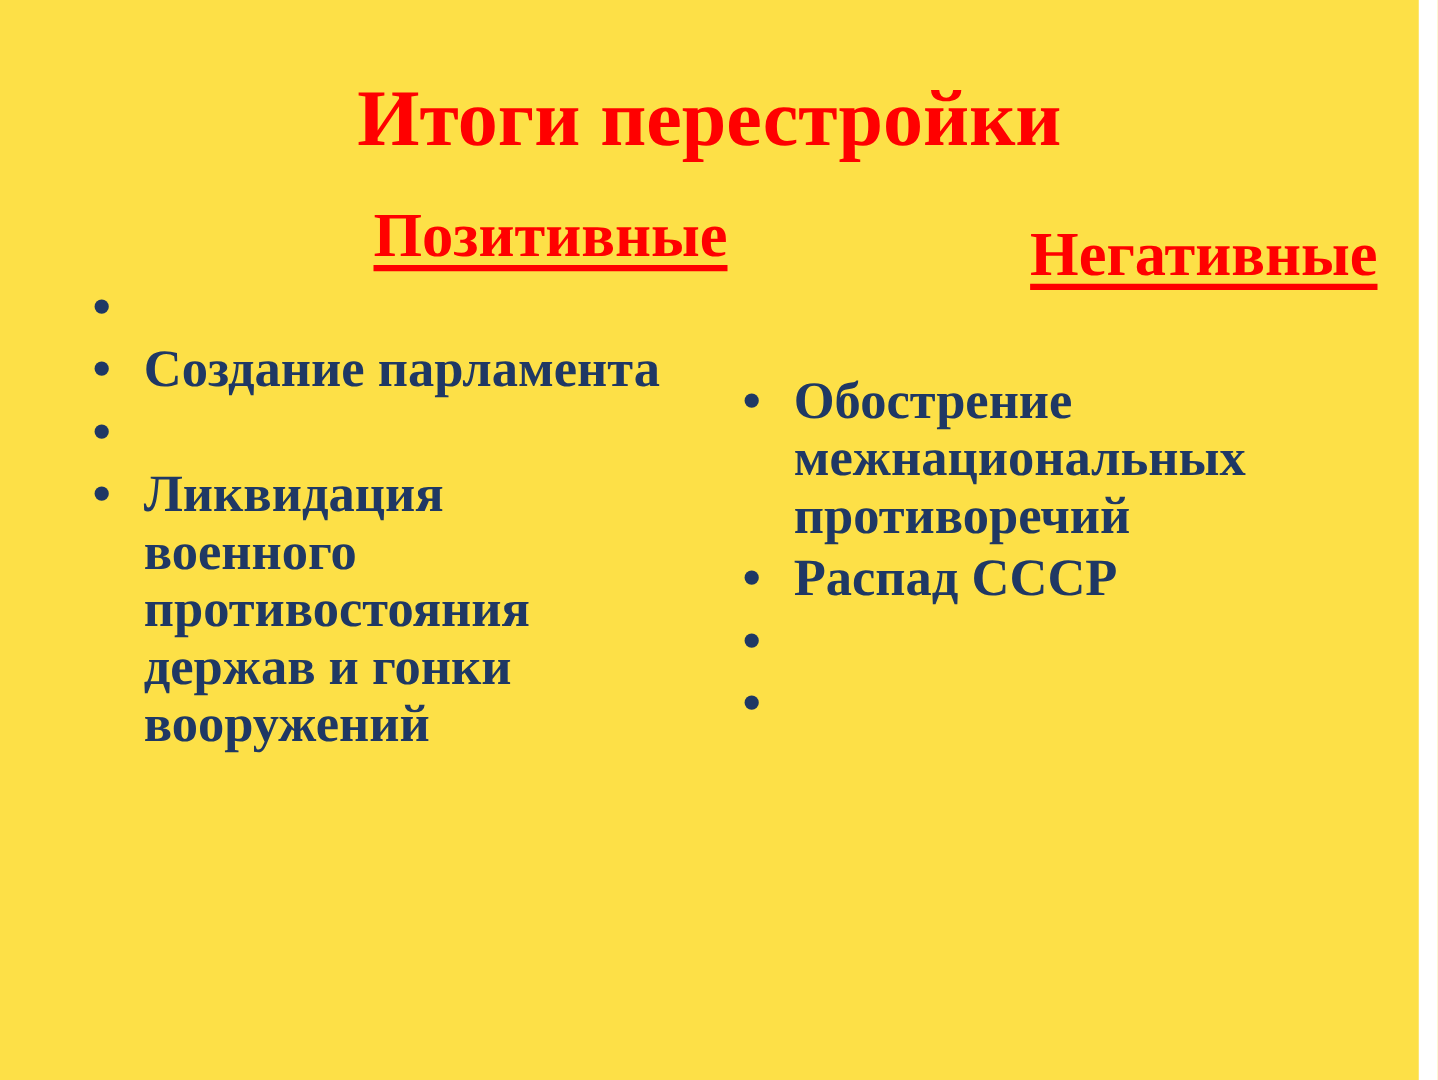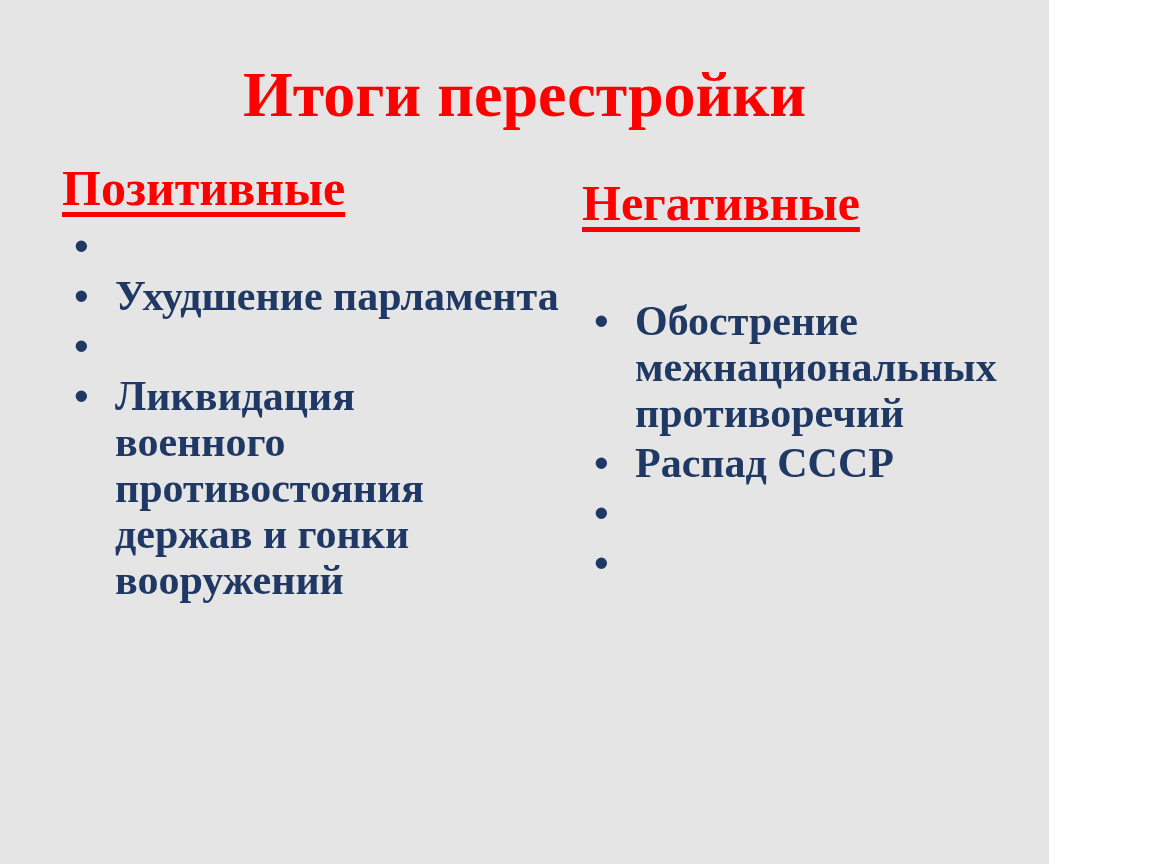--- a/index.html
+++ b/index.html
@@ -2,23 +2,23 @@
 <html lang="ru"><head>
 <meta charset="utf-8">
 <style>
   html, body {
     margin: 0;
     padding: 0;
     background: #ffffff;
   }
   .slide {
     position: relative;
-    width: 1049px;
+    width: 1135px;
     height: 864px;
-    background: #e5e5e5;
+    background: #fde047;
     overflow: hidden;
     font-family: "Liberation Serif", "DejaVu Serif", serif;
     font-weight: bold;
   }
   .title {
     position: absolute;
     top: 57px;
     left: 0;
     width: 100%;
     margin: 0;
@@ -31,21 +31,21 @@
   .column {
     position: absolute;
     width: 520px;
   }
   .column-left  { left: 62px;  top: 158px; }
   .column-right { left: 582px; top: 173px; }
   .col-header {
     margin: 0;
     font-size: 50px;
     line-height: 60px;
-    text-align: left;
+    text-align: right;
     color: #FF0000;
     font-weight: bold;
     text-decoration: underline;
     text-decoration-thickness: 5px;
     text-underline-offset: 7px;
   }
   ul.list {
     list-style: none;
     margin: 5px 0 0 0;
     padding: 0;
@@ -77,21 +77,21 @@
   <h1 class="title">Итоги перестройки</h1>
 
   <section class="column column-left">
     <h2 class="col-header">Позитивные</h2>
     <ul class="list">
       <li>
         <span class="marker">•</span>
       </li>
       <li>
         <span class="marker">•</span>
-        <span class="item-text">Ухудшение парламента</span>
+        <span class="item-text">Создание парламента</span>
       </li>
       <li>
         <span class="marker">•</span>
       </li>
       <li>
         <span class="marker">•</span>
         <span class="item-text">Ликвидация
 военного
 противостояния
 держав и гонки

